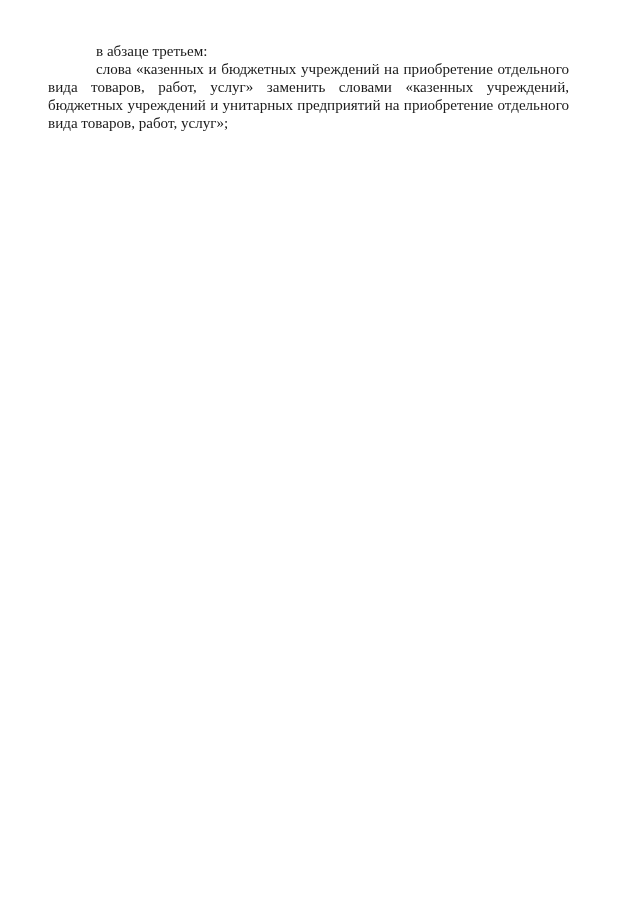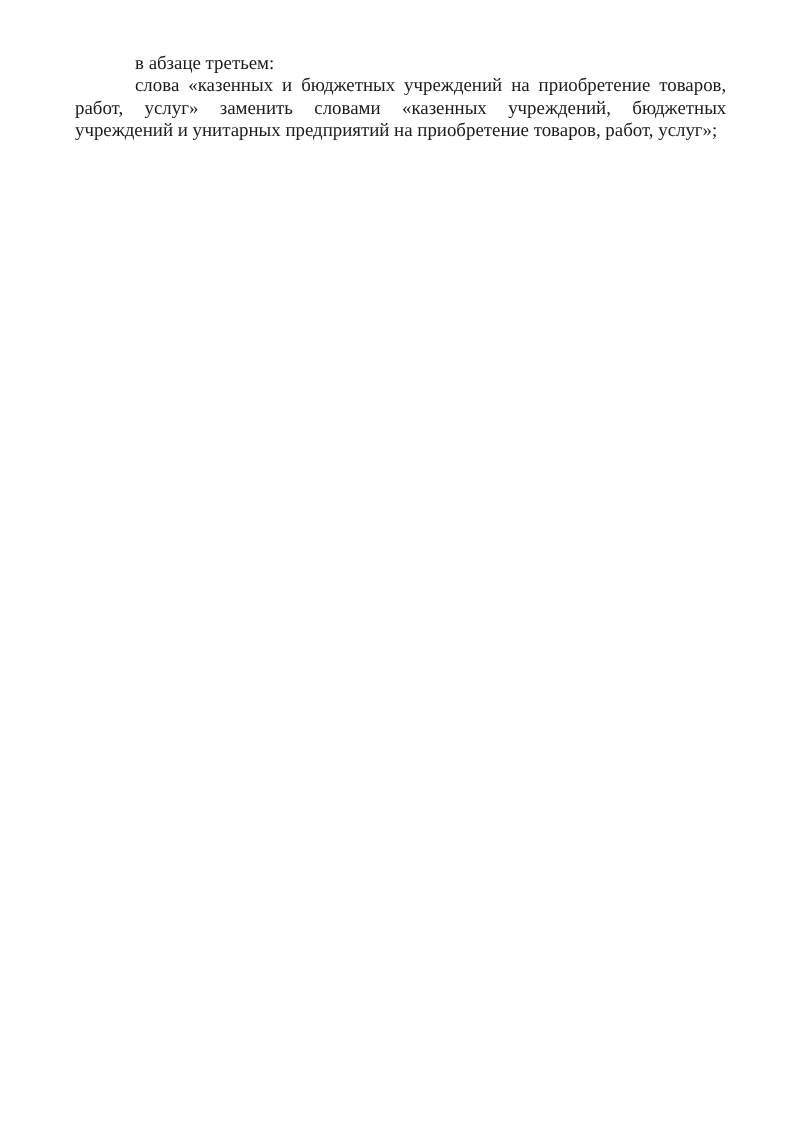--- a/index.html
+++ b/index.html
@@ -1,31 +1,31 @@
 <!DOCTYPE html>
 <html><head>
 <meta charset="utf-8">
 <style>
   html, body { margin: 0; padding: 0; background: #ffffff; }
   body { width: 640px; height: 905px; position: relative; overflow: hidden; }
   .page {
     position: absolute;
-    left: 60px;
+    left: 48px;
     top: 42px;
     width: 521px;
     font-family: "Liberation Serif", "DejaVu Serif", serif;
     font-size: 15.1px;
     line-height: 18.1px;
     color: #1a1a1a;
   }
   .para {
     margin: 0;
     text-align: justify;
     text-indent: 48px;
   }
 </style>
 </head>
 <body>
 
 <div class="page">
   <p class="para">в абзаце третьем:</p>
-  <p class="para">слова «казенных и бюджетных учреждений на приобретение товаров, работ, услуг» заменить словами «казенных учреждений, бюджетных учреждений и унитарных предприятий на приобретение товаров, работ, услуг»;</p>
+  <p class="para">слова «казенных и бюджетных учреждений на приобретение отдельного вида товаров, работ, услуг» заменить словами «казенных учреждений, бюджетных учреждений и унитарных предприятий на приобретение отдельного вида товаров, работ, услуг»;</p>
 </div>
 
 </body></html>

